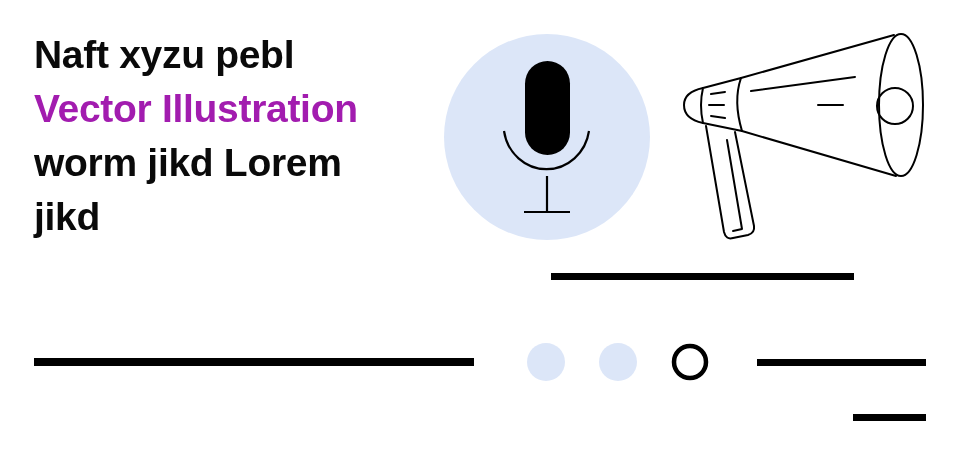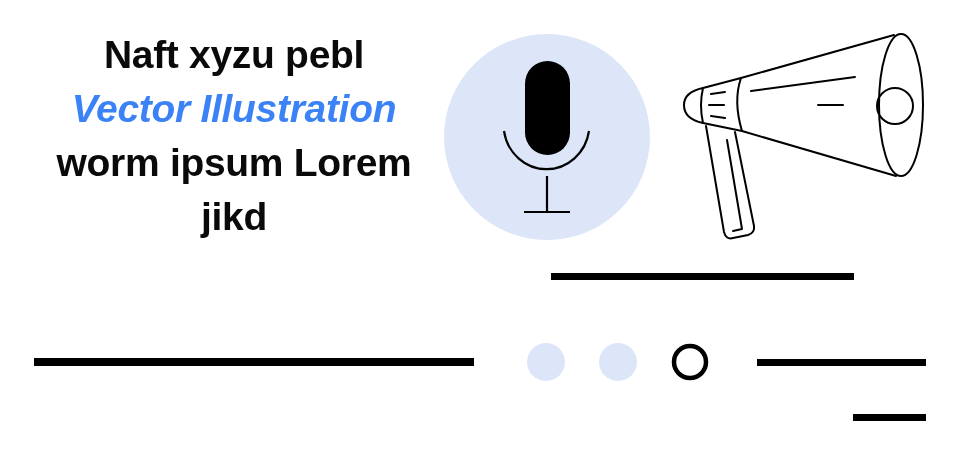--- a/index.html
+++ b/index.html
@@ -6,54 +6,53 @@
       margin: 0;
       padding: 0;
       background: #ffffff;
     }
     .canvas {
       position: relative;
       width: 960px;
       height: 456px;
       background: #ffffff;
       overflow: hidden;
-      text-align: center;
     }
     .headline {
       position: absolute;
       left: 34px;
       top: 28px;
       margin: 0;
       width: 400px;
       font-family: "Liberation Sans", "DejaVu Sans", sans-serif;
       font-weight: 700;
       font-size: 39px;
       line-height: 54px;
       color: #0a0a0a;
       letter-spacing: -0.3px;
     }
     .headline .line { display: block; white-space: nowrap; }
-    .headline .accent { color: #3b82f6; font-style: italic; }
+    .headline .accent { color: #a21caf; }
     .art {
       position: absolute;
       left: 0;
       top: 0;
       width: 960px;
       height: 456px;
     }
   </style>
 </head>
 <body>
 
 <div class="canvas">
 
   <h1 class="headline">
     <span class="line">Naft xyzu pebl</span>
     <span class="line accent">Vector Illustration</span>
-    <span class="line">worm ipsum Lorem</span>
+    <span class="line">worm jikd Lorem</span>
     <span class="line">jikd</span>
   </h1>
 
   <svg class="art" viewBox="0 0 960 456" xmlns="http://www.w3.org/2000/svg">
 
     <g>
       <circle cx="547" cy="137" r="103" fill="#dce6f8"></circle>
       <rect x="525" y="61" width="45" height="94" rx="22.5" ry="22.5" fill="#000000"></rect>
       <path d="M504 131 A43 45 0 0 0 589 131" fill="none" stroke="#000000" stroke-width="2.2"></path>
       <line x1="547" y1="176" x2="547" y2="212" stroke="#000000" stroke-width="2.2"></line>

